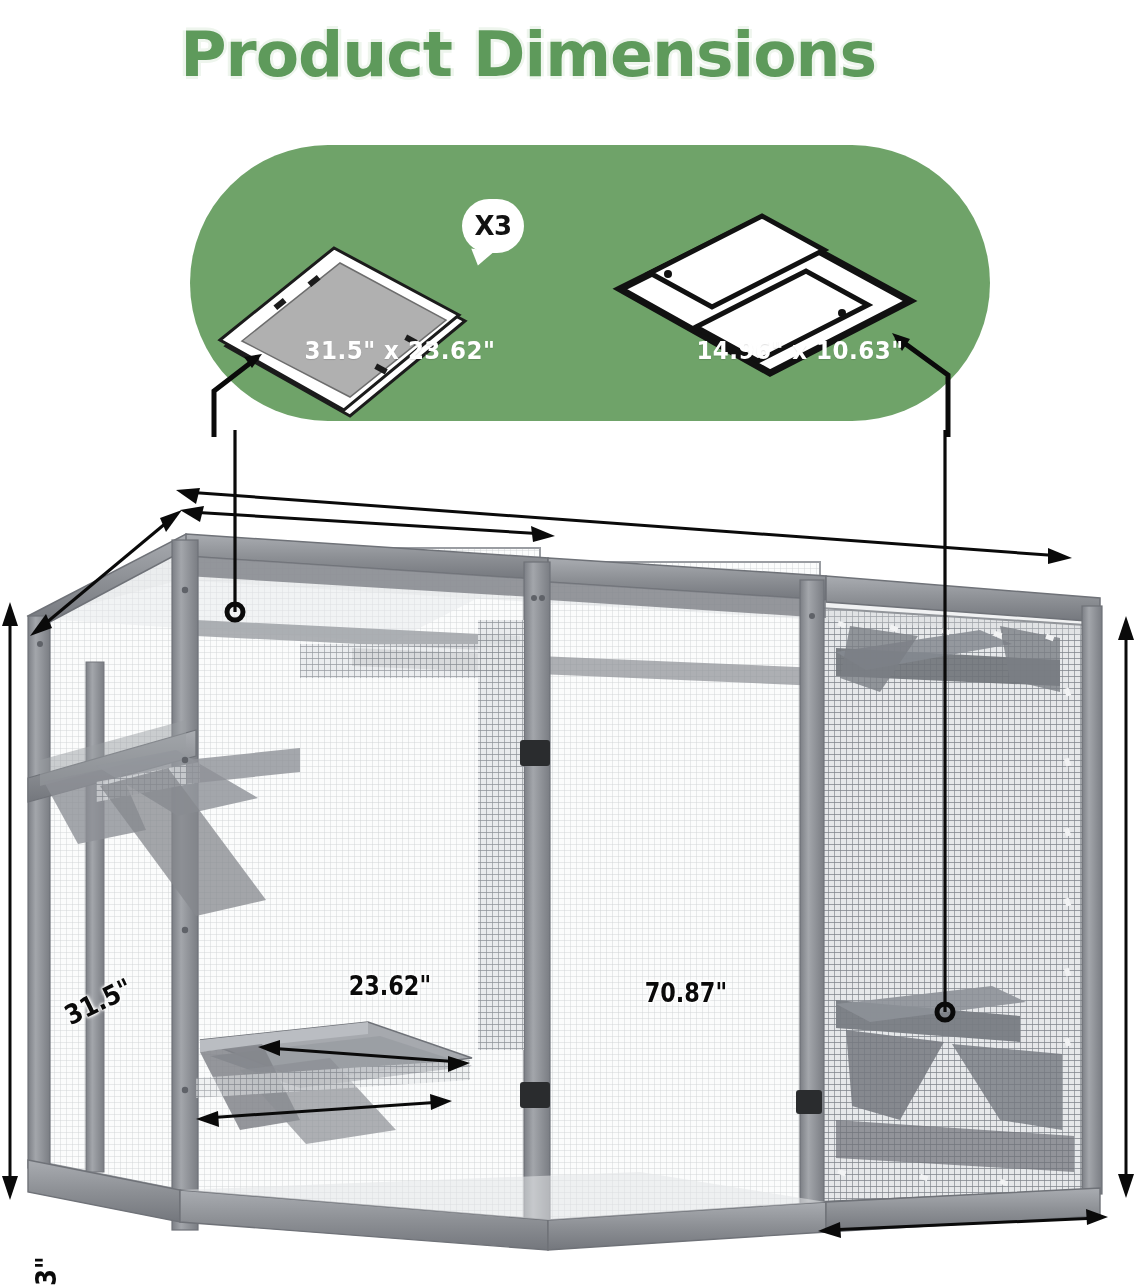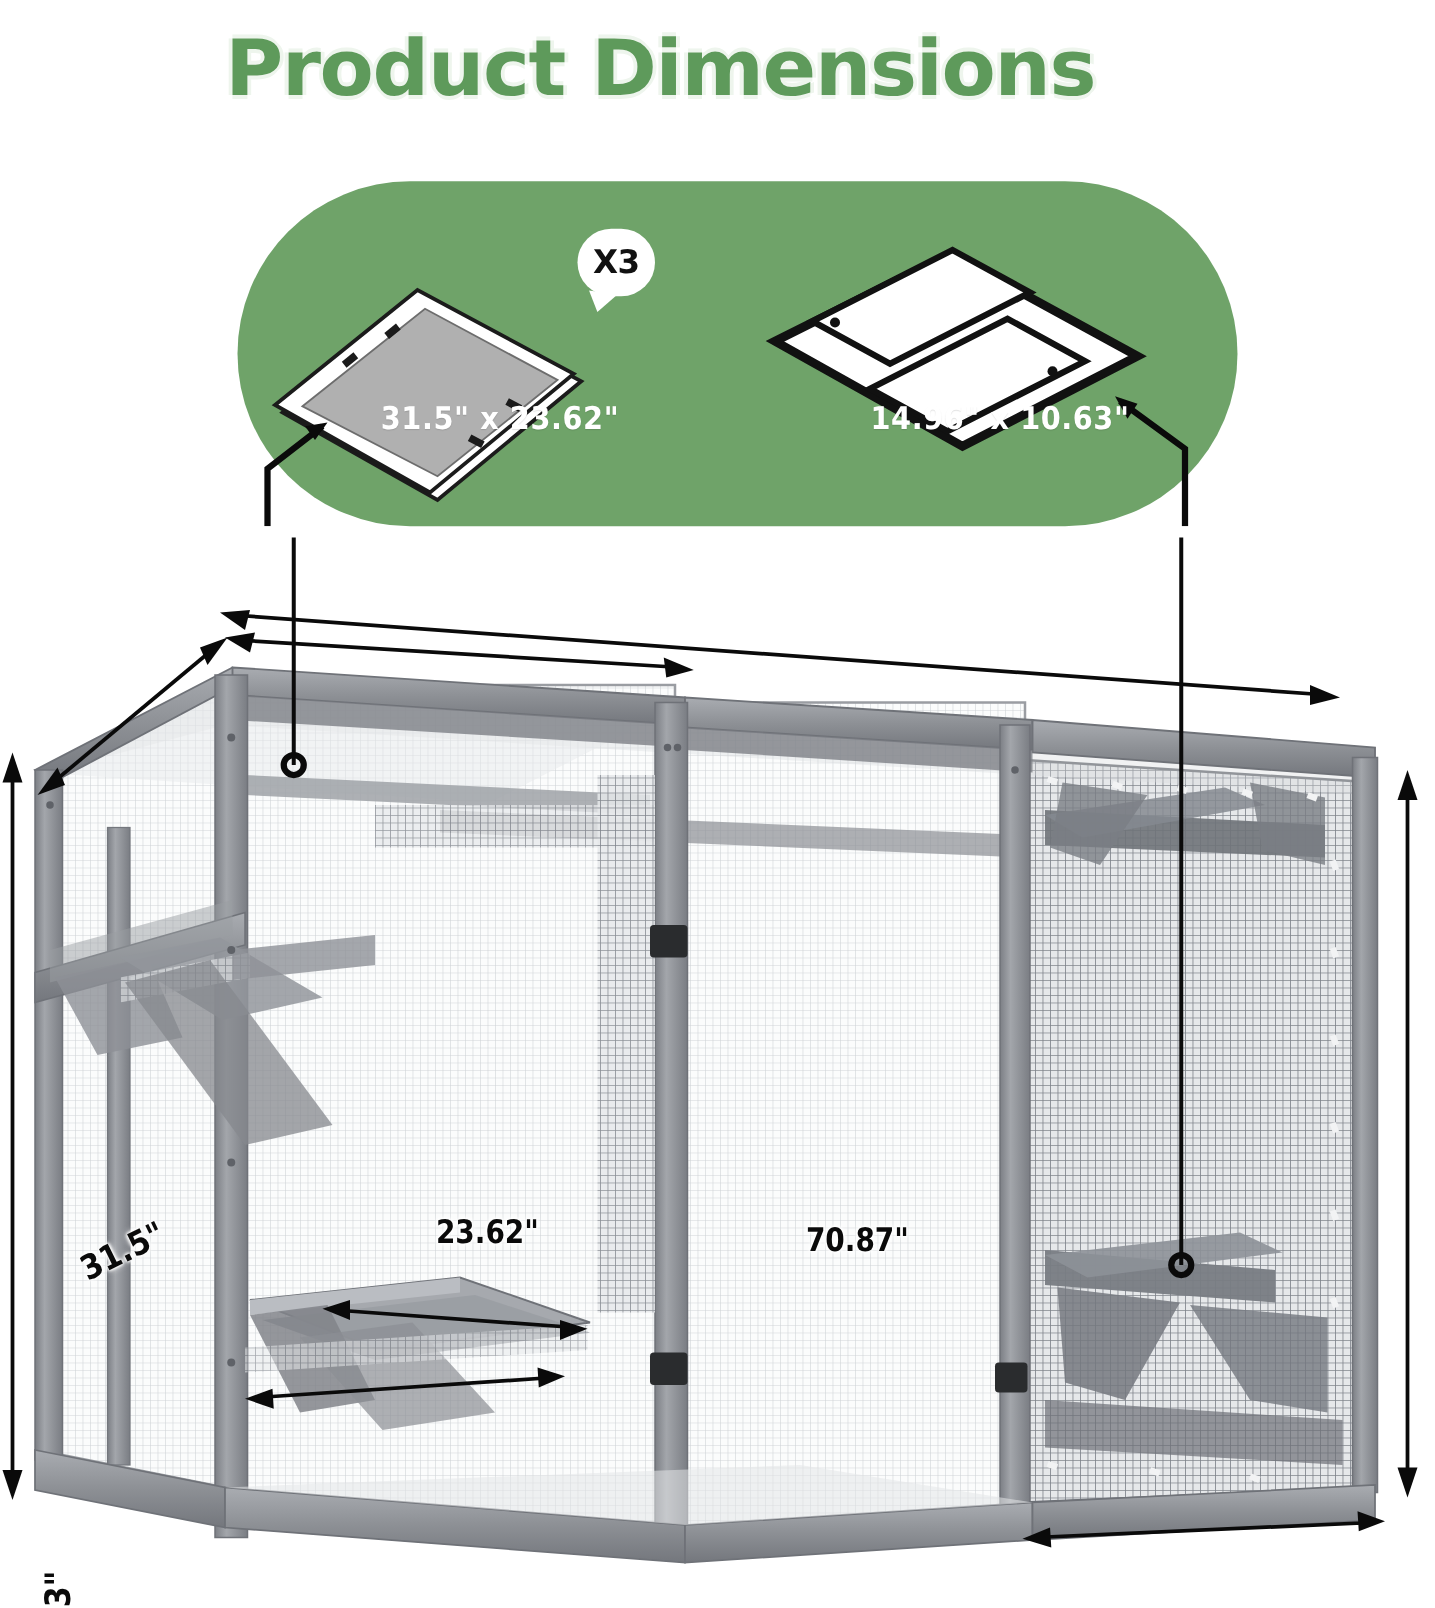--- a/index.html
+++ b/index.html
@@ -31,21 +31,21 @@
     white-space:nowrap;
   }
 
   
   #parts-panel{
     position:absolute;
     left:190px; top:145px; width:800px; height:276px;
     background:#6fa369;
     border-radius:138px;
   }
-  .part-cell{ position:absolute; top:0; height:226px; }
+  .part-cell{ position:absolute; top:16px; height:226px; }
   #part-cell-roof{ left:0;   width:420px; }
   #part-cell-shelf{ left:420px; width:380px; }
 
   .part-label{
     position:absolute; bottom:22px; left:0; width:100%;
     text-align:center;
     color:#ffffff;
     font-family:"DejaVu Sans", sans-serif;
     font-weight:700;
     font-size:25px;

